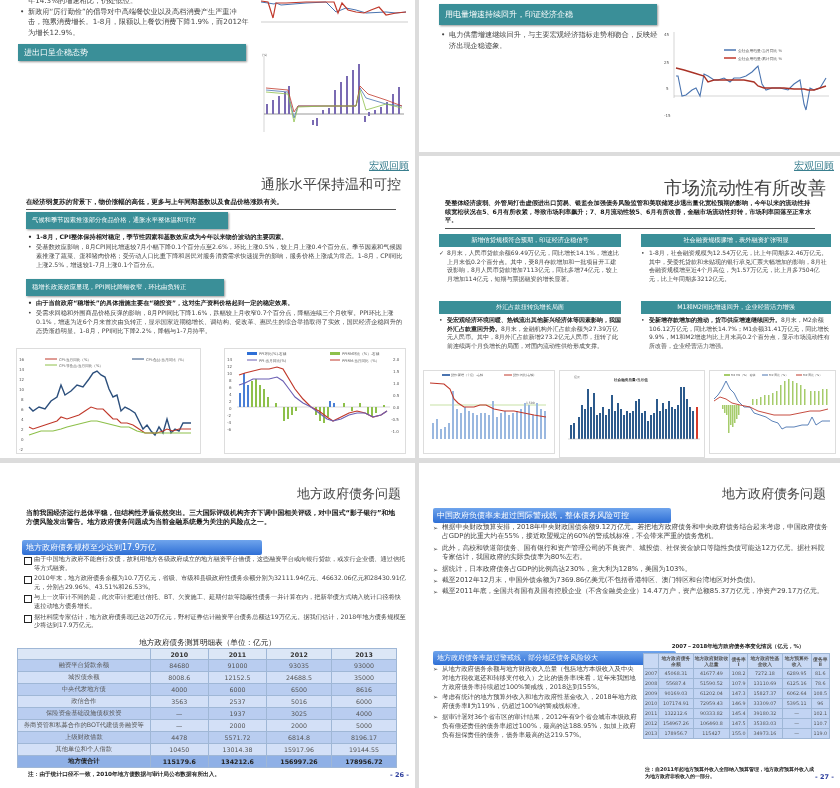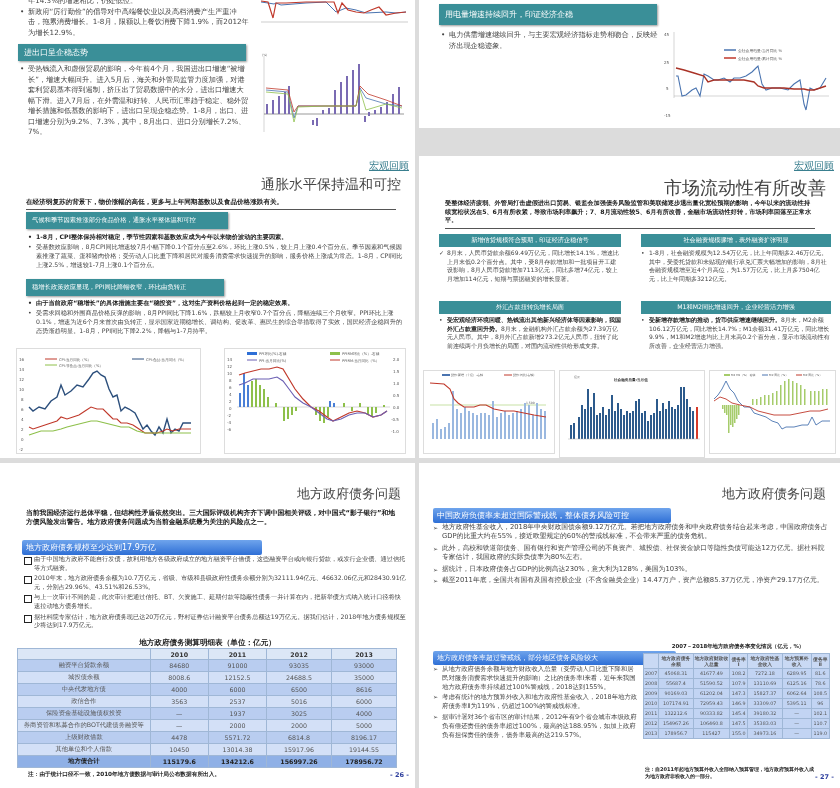--- a/index.html
+++ b/index.html
@@ -1,19 +1,19 @@
 <!DOCTYPE html>
 <html><head>
 <meta charset="utf-8">
 <style>
 *{box-sizing:border-box;margin:0;padding:0}
 body{width:840px;height:788px;background:#dcdcdc;font-family:"DejaVu Sans",sans-serif;overflow:hidden;position:relative;color:#333}
 .slide{position:absolute;background:#fff;overflow:hidden}
 .s1{left:0;top:0;width:415px;height:171px}
-.s2{left:419px;top:0;width:421px;height:128px}
+.s2{left:419px;top:0;width:421px;height:152px}
 .s3{left:0;top:156px;width:415px;height:302px}
 .s4{left:419px;top:156px;width:421px;height:302px}
 .s5{left:0;top:463px;width:415px;height:325px}
 .s6{left:419px;top:463px;width:421px;height:325px}
 .txt{font-size:7.2px;line-height:10.5px;color:#444}
 .bul{position:relative;padding-left:10px;margin-bottom:1px}
 .bul:before{content:"•";position:absolute;left:2px;top:0}
 .teal-bar{background:#3a8f98;color:#fff;font-size:8px;padding:3px 6px;box-shadow:1px 1px 2px #999}
 .teal-sub{background:#3a8f98;color:#fff;font-size:6.2px;padding:2px 6px;text-align:center}
 .tag{position:absolute;right:6px;top:3px;font-size:10px;color:#3a7f8f;text-decoration:underline}
@@ -40,23 +40,20 @@
 </style>
 </head>
 <body>
 
 <div class="slide s1">
   <div class="txt" style="position:absolute;left:18px;top:-4px;width:232px">
     <div style="padding-left:10px">年14.3%的增速相比，仍处低位。</div>
     <div class="bul">新政府“厉行勤俭”的倡导对中高端餐饮业以及高档消费产生严重冲击，拖累消费增长。1-8月，限额以上餐饮消费下降1.9%，而2012年为增长12.9%。</div>
   </div>
   <div class="teal-bar" style="position:absolute;left:18px;top:44px;width:228px">进出口呈企稳态势</div>
-  <div class="txt" style="position:absolute;left:18px;top:64px;width:232px">
-    <div class="bul">受热钱流入和虚假贸易的影响，今年前4个月，我国进出口增速“被增长”，增速大幅回升。进入5月后，海关和外管局监管力度加强，对港套利贸易基本得到遏制，挤压出了贸易数据中的水分，进出口增速大幅下滑。进入7月后，在外需温和好转、人民币汇率趋于稳定、稳外贸增长措施和低基数的影响下，进出口呈现企稳态势。1-8月，出口、进口增速分别为9.2%、7.3%，其中，8月出口、进口分别增长7.2%、7%。</div>
-  </div>
 
   <div style="position:absolute;left:256px;top:0;width:155px;height:50px">
     <svg width="155" height="50" viewBox="0 0 155 50">
       <polyline fill="none" stroke="#4a74b0" stroke-width="1" points="5,2 12,3 18,4 20,3 25,5 50,3 70,2 80,12 90,8 100,10 110,13 130,12 140,13 150,12"></polyline>
       <polyline fill="none" stroke="#c0392b" stroke-width="1.2" points="5,1 12,2 17,18 20,3 30,3 50,2 78,2 82,13 86,3 92,10 100,12 108,13 115,10 123,7 130,15 140,13 150,12"></polyline>
       <line x1="5" y1="22" x2="152" y2="22" stroke="#999" stroke-width="0.5"></line>
     </svg>
   </div>
 
   <div style="position:absolute;left:256px;top:52px;width:155px;height:98px">
@@ -401,21 +398,21 @@
 <div class="slide s5">
   <div class="title" style="top:22px">地方政府债务问题</div>
   <div style="position:absolute;left:26px;top:46px;width:370px;font-size:6.8px;line-height:9.4px;font-weight:bold;color:#222">当前我国经济运行总体平稳，但结构性矛盾依然突出。三大国际评级机构齐齐下调中国相关评级，对中国式“影子银行”和地方债风险发出警告。地方政府债务问题成为当前金融系统最为关注的风险点之一。</div>
   <div class="blue-bar" style="position:absolute;left:22px;top:77px;width:240px">地方政府债务规模至少达到17.9万亿</div>
   <div class="txt" style="position:absolute;left:22px;top:92px;width:385px;font-size:6.2px;line-height:8.6px">
     <div class="sq">由于中国地方政府不能自行发债，故利用地方各级政府成立的地方融资平台借债，这些融资平台或向银行贷款，或发行企业债、通过信托等方式融资。</div>
     <div class="sq">2010年末，地方政府债务余额为10.7万亿元，省级、市级和县级政府性债务余额分别为32111.94亿元、46632.06亿元和28430.91亿元，分别占29.96%、43.51%和26.53%。</div>
     <div class="sq">与上一次审计不同的是，此次审计把通过信托、BT、欠资施工、延期付款等隐蔽性债务一并计算在内，把新举债方式纳入统计口径将快速拉动地方债务增长。</div>
     <div class="sq">据社科院专家估计，地方政府债务现已达20万亿元，野村证券估计融资平台债务总额达19万亿元。据我们估计，2018年地方债务规模至少将达到17.9万亿元。</div>
   </div>
-  <div style="position:absolute;left:0;width:415px;text-align:center;top:175px;font-size:7.6px;font-weight:bold;color:#222">地方政府债务测算明细表（单位：亿元）</div>
+  <div style="position:absolute;left:0;width:415px;text-align:center;top:175px;font-size:7.6px;font-weight:normal;color:#222">地方政府债务测算明细表（单位：亿元）</div>
   <table class="t1">
     <thead>
         <tr>
       <th style="width:35%"></th>
       <th>2010</th>
       <th>2011</th>
       <th>2012</th>
       <th>2013</th>
     </tr>
       </thead>
@@ -486,28 +483,29 @@
     </tbody>
   </table>
   <div class="note" style="left:28px;top:308px">注：由于统计口径不一致，2010年地方债数据与审计局公布数据有所出入。</div>
   <div class="pg" style="right:6px;top:308px">- 26 -</div>
 </div>
 
 <div class="slide s6">
   <div class="title" style="top:22px">地方政府债务问题</div>
   <div class="blue-bar" style="position:absolute;left:14px;top:45px;width:238px">中国政府负债率未超过国际警戒线，整体债务风险可控</div>
   <div class="txt" style="position:absolute;left:14px;top:60px;width:398px;font-size:6.8px;line-height:9.4px">
-    <div class="arr">地方政府性基金收入，2018年中央财政国债余额9.12万亿元。若把地方政府债务和中央政府债务结合起来考虑，中国政府债务占GDP的比重大约在55%，接近欧盟规定的60%的警戒线标准，不会带来严重的债务危机。</div>
+    <div class="arr">根据中央财政预算安排，2018年中央财政国债余额9.12万亿元。若把地方政府债务和中央政府债务结合起来考虑，中国政府债务占GDP的比重大约在55%，接近欧盟规定的60%的警戒线标准，不会带来严重的债务危机。</div>
     <div class="arr">此外，高校和铁道部债务、国有银行和资产管理公司的不良资产、城投债、社保资金缺口等隐性负债可能达12万亿元。据社科院专家估计，我国政府的实际负债率为80%左右。</div>
     <div class="arr">据统计，日本政府债务占GDP的比例高达230%，意大利为128%，美国为103%。</div>
+    <div class="arr">截至2012年12月末，中国外债余额为7369.86亿美元(不包括香港特区、澳门特区和台湾地区对外负债)。</div>
     <div class="arr">截至2011年底，全国共有国有及国有控股企业（不含金融类企业）14.47万户，资产总额85.37万亿元，净资产29.17万亿元。</div>
   </div>
   <div class="blue-bar" style="position:absolute;left:14px;top:188px;width:243px;font-size:7px">地方政府债务率超过警戒线，部分地区债务风险较大</div>
   <div class="txt" style="position:absolute;left:14px;top:202px;width:206px;font-size:6.4px;line-height:8.8px">
-    <div class="arr">从地方政府债务余额与地方财政收入总量（受劳动人口比重下降和居民对服务消费需求快速提升的影响）之比的债务率Ⅰ来看，近年来我国地方政府债务率持续超过100%警戒线，2018达到155%。</div>
+    <div class="arr">从地方政府债务余额与地方财政收入总量（包括地方本级收入及中央对地方税收返还和转移支付收入）之比的债务率Ⅰ来看，近年来我国地方政府债务率持续超过100%警戒线，2018达到155%。</div>
     <div class="arr">考虑有统计的地方预算外收入和地方政府性基金收入，2018年地方政府债务率Ⅱ为119%，仍超过100%的警戒线标准。</div>
     <div class="arr">据审计署对36个省市区的审计结果，2012年有9个省会城市本级政府负有偿还责任的债务率超过100%，最高的达188.95%，如加上政府负有担保责任的债务，债务率最高的达219.57%。</div>
   </div>
   <div style="position:absolute;left:224px;top:180px;width:190px;text-align:center;font-size:5.4px;font-weight:bold;color:#222">2007－2018年地方政府债务率变化情况（亿元，%）</div>
   <table class="t2" style="top:190px">
     <thead>
         <tr>
       <th></th>
           <th>地方政府债务余额</th>
           <th>地方政府财政收入总量</th>

